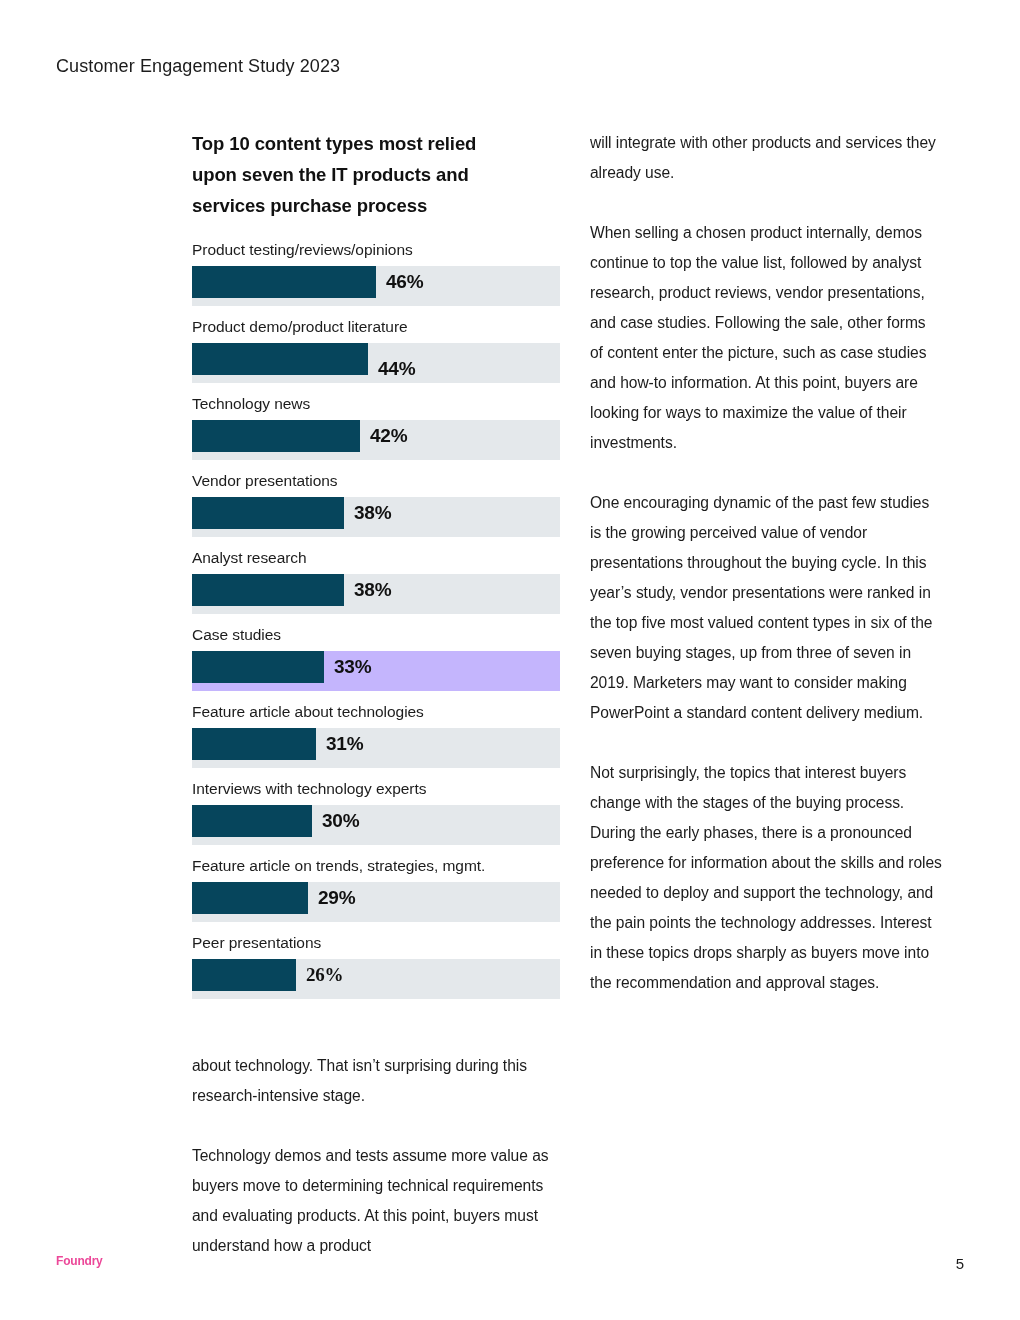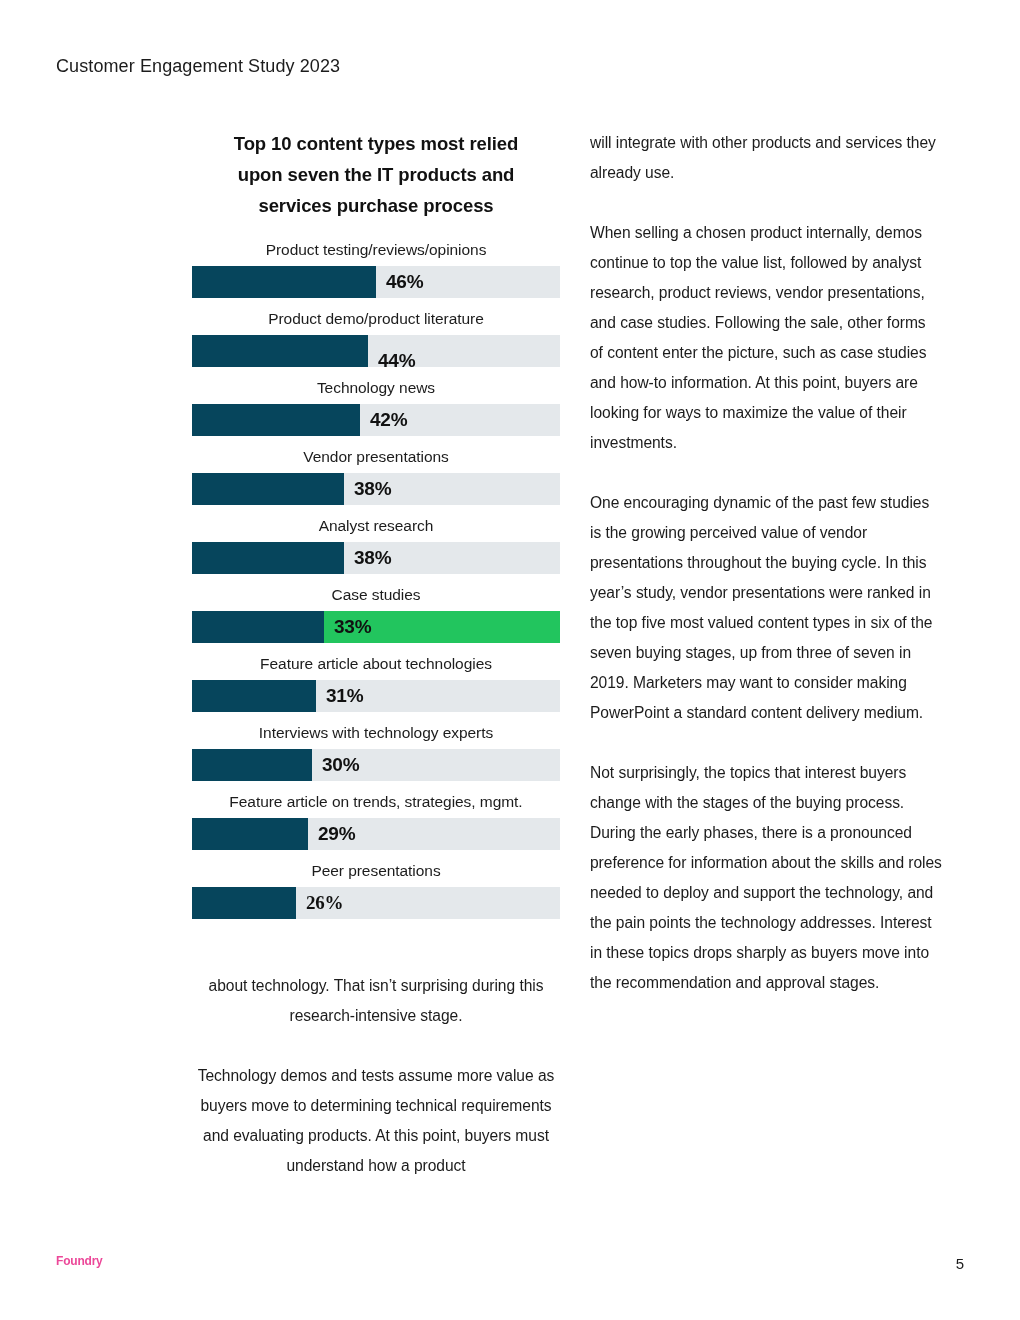--- a/index.html
+++ b/index.html
@@ -34,21 +34,20 @@
     color: #1c1c1c;
     font-weight: 400;
   }
 
   
   .col-left {
     position: absolute;
     left: 192px;
     top: 128px;
     width: 368px;
-    text-align: center;
   }
   .col-right {
     position: absolute;
     left: 590px;
     top: 128px;
     width: 352px;
   }
 
   .chart-title {
     font-size: 18.5px;
@@ -67,21 +66,21 @@
     font-size: 15.5px;
     line-height: 22px;
     color: #1c1c1c;
     margin-bottom: 5px;
     white-space: nowrap;
     letter-spacing: -0.05px;
   }
   .bar-track {
     position: relative;
     width: 368px;
-    height: 32px;
+    height: 40px;
     background: #e4e8eb;
   }
   .bar-fill {
     position: absolute;
     left: 0;
     top: 0;
     height: 32px;
     background: #06455c;
   }
   .bar-value {
@@ -178,21 +177,21 @@
         </li>
         <li class="bar-row">
           <div class="bar-label">Analyst research</div>
           <div class="bar-track" style="background: rgb(228, 232, 235);">
             <div class="bar-fill" style="width: 152px; background: rgb(6, 69, 92);"></div>
             <div class="bar-value" style="left: 162px;">38%</div>
           </div>
         </li>
         <li class="bar-row">
           <div class="bar-label">Case studies</div>
-          <div class="bar-track" style="background: #22c55e;">
+          <div class="bar-track" style="background: #c4b5fd;">
             <div class="bar-fill" style="width: 132px; background: rgb(6, 69, 92);"></div>
             <div class="bar-value" style="left: 142px;">33%</div>
           </div>
         </li>
         <li class="bar-row">
           <div class="bar-label">Feature article about technologies</div>
           <div class="bar-track" style="background: rgb(228, 232, 235);">
             <div class="bar-fill" style="width: 124px; background: rgb(6, 69, 92);"></div>
             <div class="bar-value" style="left: 134px;">31%</div>
           </div>

